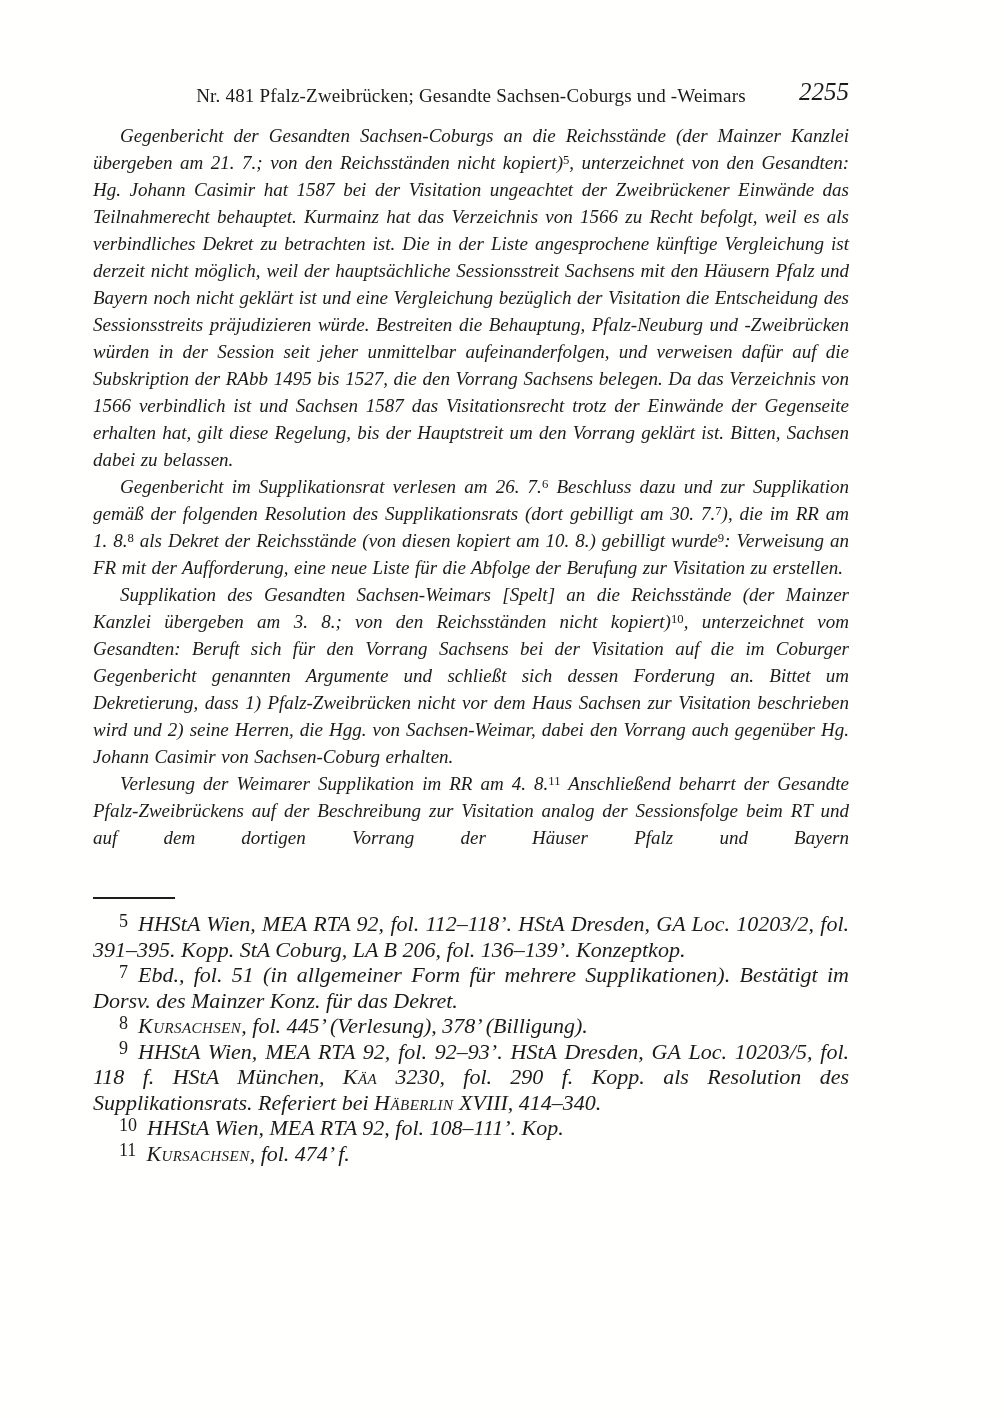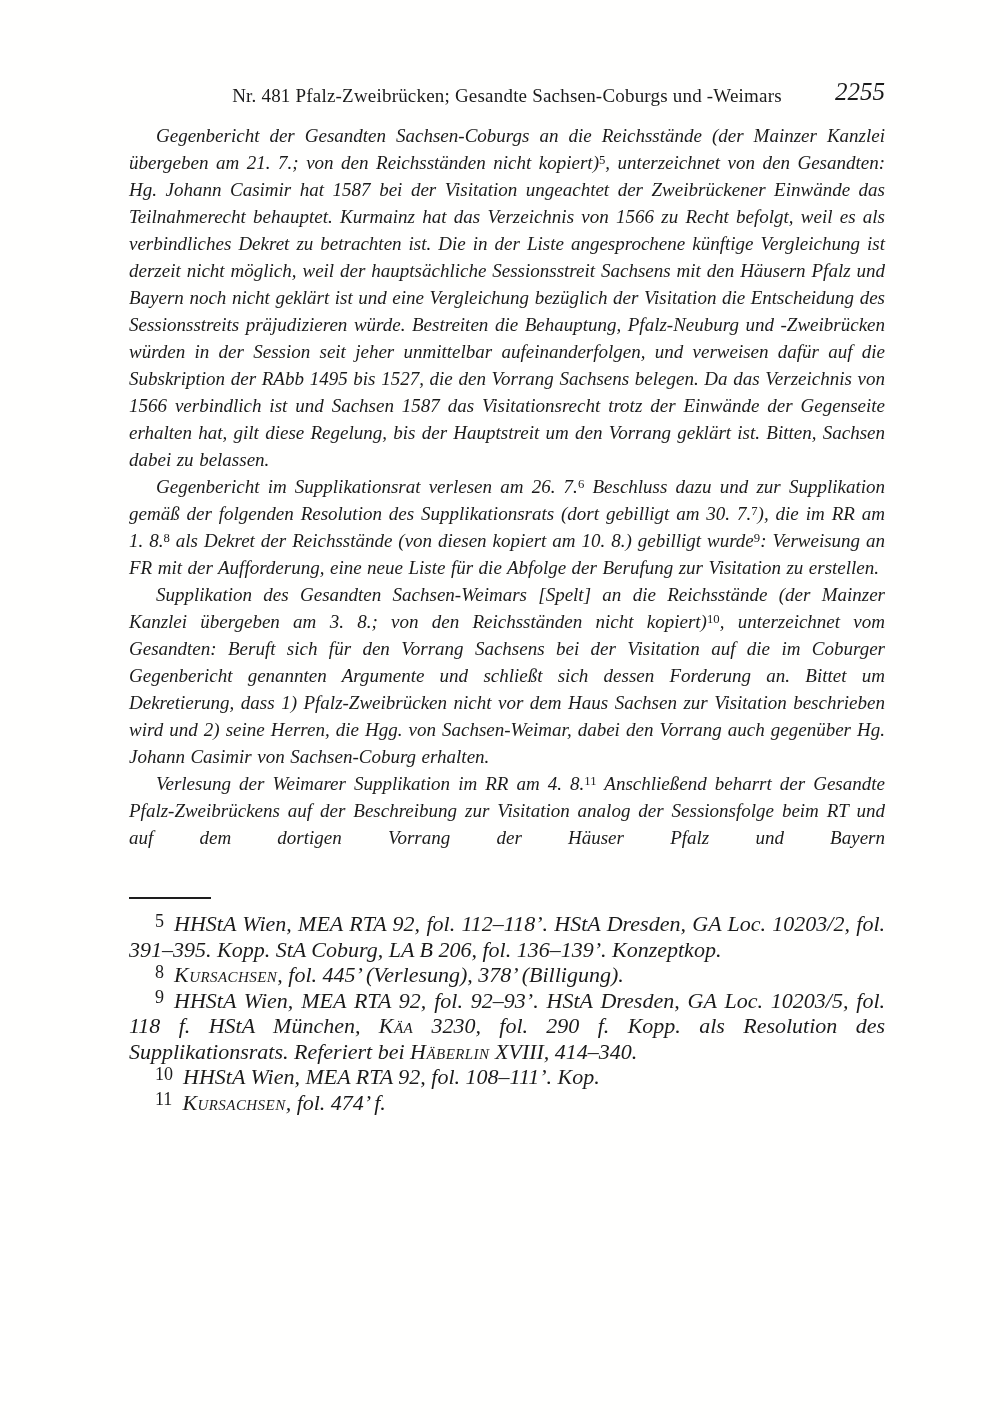--- a/index.html
+++ b/index.html
@@ -14,21 +14,20 @@
     background: #fffffe;
     overflow: hidden;
     font-family: "Liberation Serif", serif;
     color: #1b1b1b;
   }
   .content {
     position: absolute;
     left: 93px;
     top: 82px;
     width: 756px;
-    margin-left: 36px;
   }
   .running-header {
     position: relative;
     height: 30px;
     margin-bottom: 10px;
     font-style: normal;
   }
   .header-title {
     text-align: center;
     font-size: 19px;
@@ -106,20 +105,21 @@
         <div class="para"><span>Gegenbericht der Gesandten Sachsen-Coburgs an die Reichsstände (der Mainzer Kanzlei übergeben am 21. 7.; von den Reichsständen nicht kopiert)</span><span class="sup">5</span><span>, unterzeichnet von den Gesandten: Hg. Johann Casimir hat 1587 bei der Visitation ungeachtet der Zweibrückener Einwände das Teilnahmerecht behauptet. Kurmainz hat das Verzeichnis von 1566 zu Recht befolgt, weil es als verbindliches Dekret zu betrachten ist. Die in der Liste angesprochene künftige Vergleichung ist derzeit nicht möglich, weil der hauptsächliche Sessionsstreit Sachsens mit den Häusern Pfalz und Bayern noch nicht geklärt ist und eine Vergleichung bezüglich der Visitation die Entscheidung des Sessionsstreits präjudizieren würde. Bestreiten die Behauptung, Pfalz-Neuburg und -Zweibrücken würden in der Session seit jeher unmittelbar aufeinanderfolgen, und verweisen dafür auf die Subskription der RAbb 1495 bis 1527, die den Vorrang Sachsens belegen. Da das Verzeichnis von 1566 verbindlich ist und Sachsen 1587 das Visitationsrecht trotz der Einwände der Gegenseite erhalten hat, gilt diese Regelung, bis der Hauptstreit um den Vorrang geklärt ist. Bitten, Sachsen dabei zu belassen.</span></div>
         <div class="para"><span>Gegenbericht im Supplikationsrat verlesen am 26. 7.</span><span class="sup">6</span><span> Beschluss dazu und zur Supplikation gemäß der folgenden Resolution des Supplikationsrats (dort gebilligt am 30. 7.</span><span class="sup">7</span><span>), die im RR am 1. 8.</span><span class="sup">8</span><span> als Dekret der Reichsstände (von diesen kopiert am 10. 8.) gebilligt wurde</span><span class="sup">9</span><span>: Verweisung an FR mit der Aufforderung, eine neue Liste für die Abfolge der Berufung zur Visitation zu erstellen.</span></div>
         <div class="para"><span>Supplikation des Gesandten Sachsen-Weimars [Spelt] an die Reichsstände (der Mainzer Kanzlei übergeben am 3. 8.; von den Reichsständen nicht kopiert)</span><span class="sup">10</span><span>, unterzeichnet vom Gesandten: Beruft sich für den Vorrang Sachsens bei der Visitation auf die im Coburger Gegenbericht genannten Argumente und schließt sich dessen Forderung an. Bittet um Dekretierung, dass 1) Pfalz-Zweibrücken nicht vor dem Haus Sachsen zur Visitation beschrieben wird und 2) seine Herren, die Hgg. von Sachsen-Weimar, dabei den Vorrang auch gegenüber Hg. Johann Casimir von Sachsen-Coburg erhalten.</span></div>
         <div class="para cont"><span>Verlesung der Weimarer Supplikation im RR am 4. 8.</span><span class="sup">11</span><span> Anschließend beharrt der Gesandte Pfalz-Zweibrückens auf der Beschreibung zur Visitation analog der Sessionsfolge beim RT und auf dem dortigen Vorrang der Häuser Pfalz und Bayern</span></div>
       </div>
 
     <div class="footnote-rule"></div>
 
     <div class="footnotes">
         <div class="fn"><span class="fn-num">5</span><span>HHStA Wien, MEA RTA 92, fol. 112–118’. HStA Dresden, GA Loc. 10203/2, fol. 391–395. Kopp. StA Coburg, LA B 206, fol. 136–139’. Konzeptkop.</span></div>
+        <div class="fn"><span class="fn-num">7</span><span>Ebd., fol. 51 (in allgemeiner Form für mehrere Supplikationen). Bestätigt im Dorsv. des Mainzer Konz. für das Dekret.</span></div>
         <div class="fn"><span class="fn-num">8</span><span class="sc">Kursachsen</span><span>, fol. 445’ (Verlesung), 378’ (Billigung).</span></div>
         <div class="fn"><span class="fn-num">9</span><span>HHStA Wien, MEA RTA 92, fol. 92–93’. HStA Dresden, GA Loc. 10203/5, fol. 118 f. HStA München, </span><span class="sc">Käa</span><span> 3230, fol. 290 f. Kopp. als Resolution des Supplikationsrats. Referiert bei </span><span class="sc">Häberlin</span><span> XVIII, 414–340.</span></div>
         <div class="fn"><span class="fn-num">10</span><span>HHStA Wien, MEA RTA 92, fol. 108–111’. Kop.</span></div>
         <div class="fn"><span class="fn-num">11</span><span class="sc">Kursachsen</span><span>, fol. 474’ f.</span></div>
       </div>
 
   </div>
 </div>
 
 </body></html>

